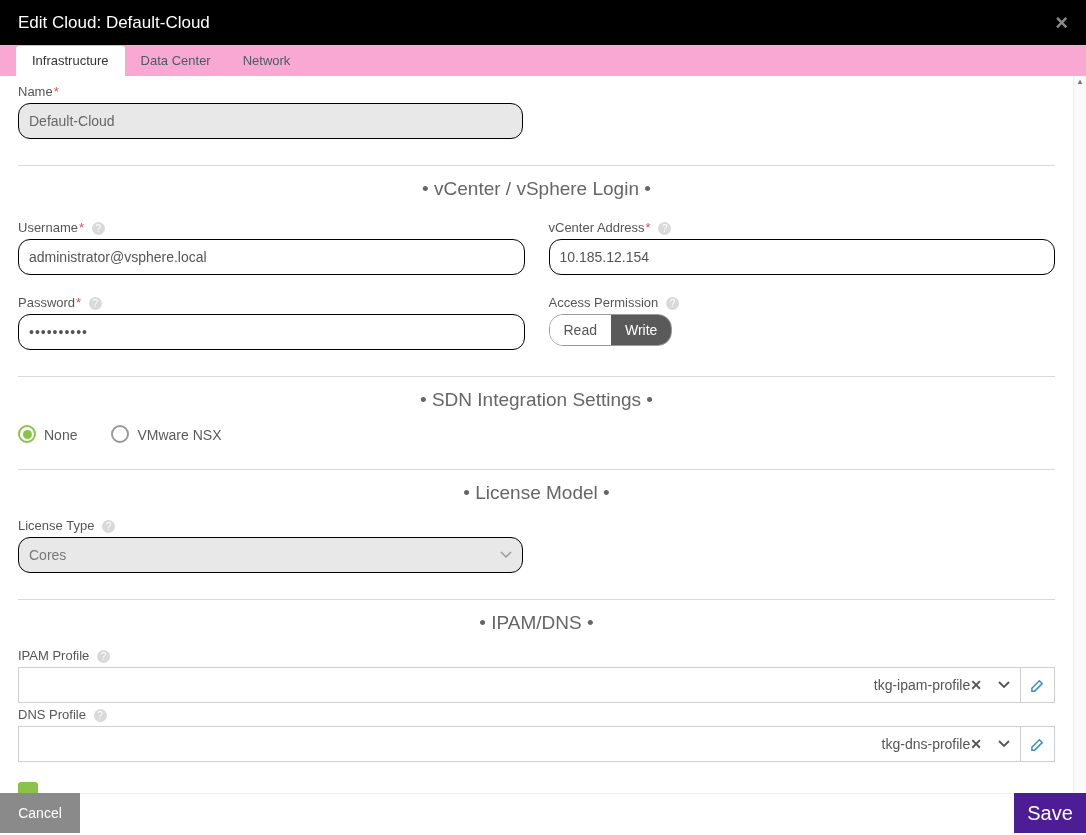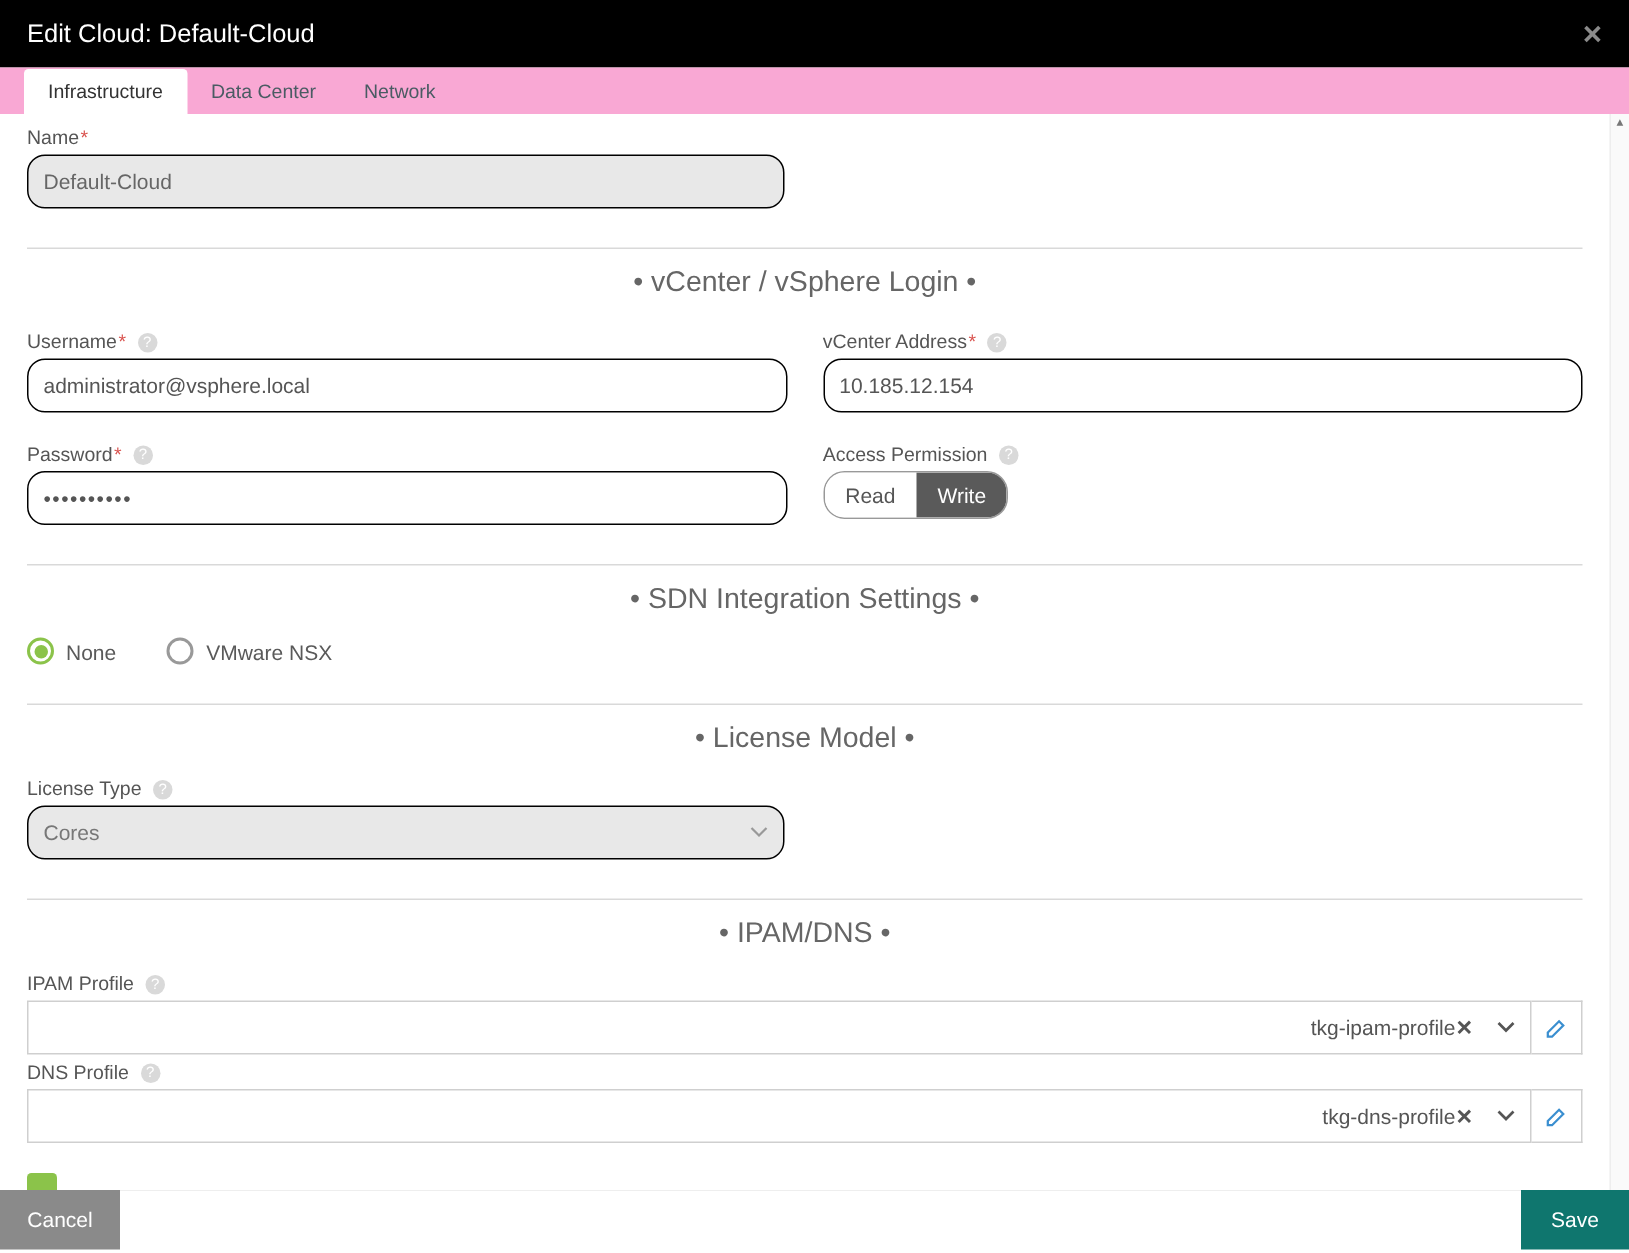--- a/index.html
+++ b/index.html
@@ -38,21 +38,21 @@
 .sel .chev{color:#999}
 .combo{display:flex}
 .combo .cbox{flex:1;height:36px;border:1px solid #cfcfcf;display:flex;align-items:center;padding:0 10px;font-size:14px;color:#555;justify-content:flex-end}
 .combo .cbox .right{display:flex;gap:16px;align-items:center;color:#555}
 .combo .edit{width:34px;height:36px;border:1px solid #cfcfcf;border-left:0;display:flex;align-items:center;justify-content:center;color:#3b8fd0;cursor:pointer}
 .chk-row{display:flex;align-items:center;gap:10px;margin-top:20px}
 .chk{width:20px;height:20px;background:#8bc34a;border-radius:3px;display:flex;align-items:center;justify-content:center;color:#fff;font-size:14px}
 .footer{position:absolute;left:0;right:0;bottom:2px;height:40px;display:flex}
 .btn-cancel{width:80px;background:#8a8a8a;color:#fff;font-size:14px;border:0;cursor:pointer}
 .footer .gap{flex:1;background:#fff;border-top:1px solid #eee}
-.btn-save{width:72px;background:#0f766e;color:#fff;font-size:14px;border:0;cursor:pointer}
+.btn-save{width:72px;background:#4c1d95;color:#fff;font-size:20px;border:0;cursor:pointer}
 svg{display:block}
 .half{width:505px}
 </style>
 </head>
 <body>
 
 <div class="titlebar">
   <span>Edit Cloud: Default-Cloud</span>
   <span class="spacer"></span>
   <span class="close-x">×</span>

